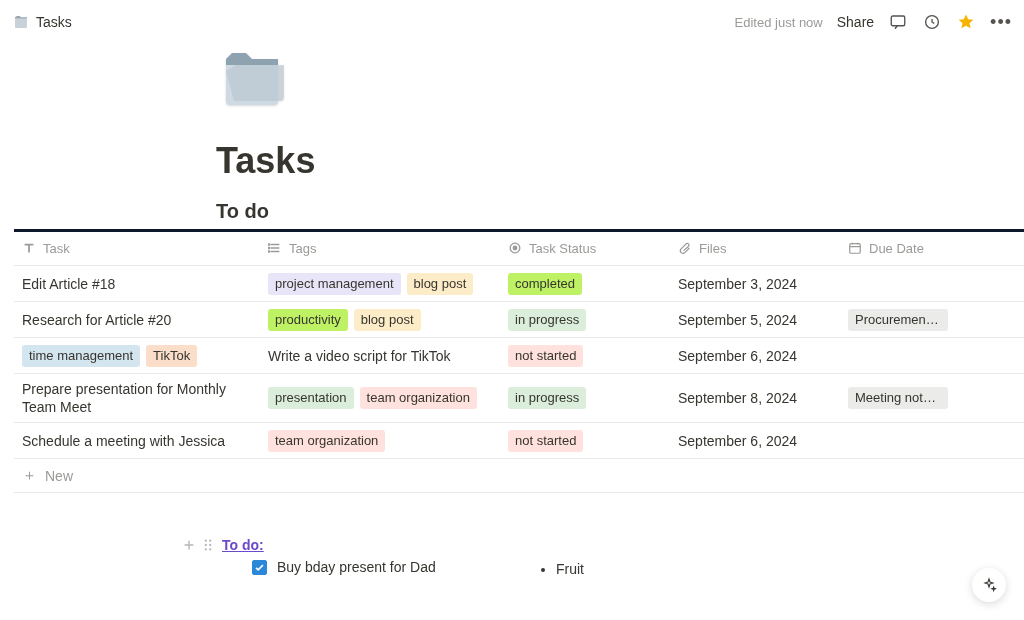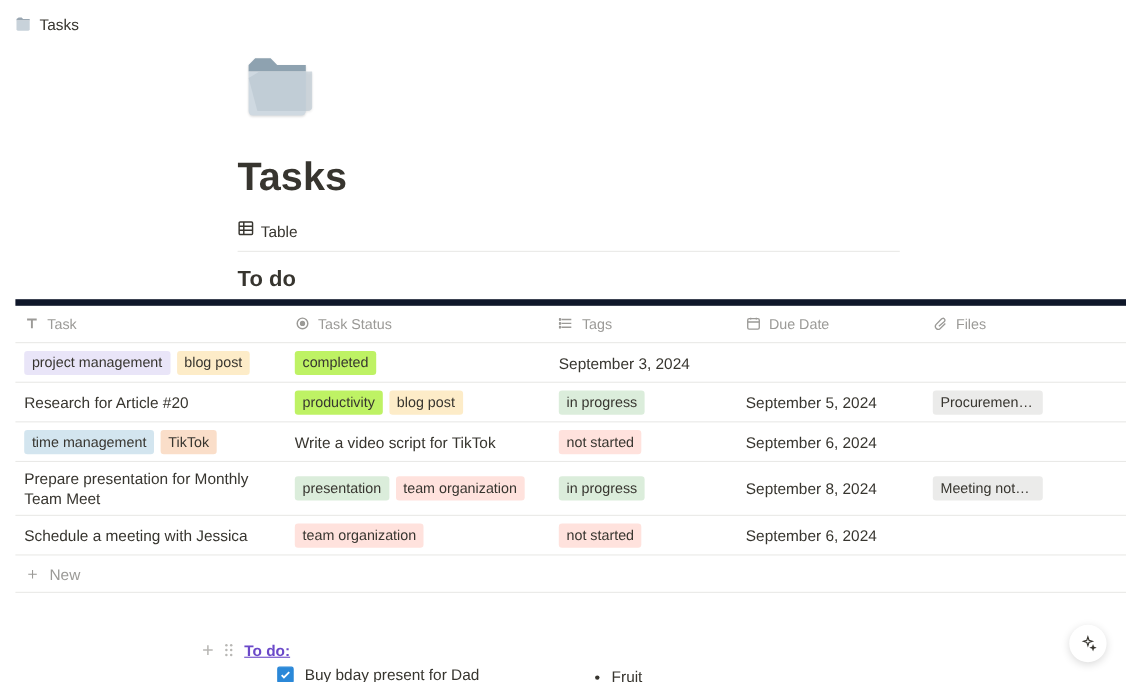--- a/index.html
+++ b/index.html
@@ -26,21 +26,21 @@
 
   
   .viewbar { display:flex; align-items:center; gap:6px; padding-bottom:8px; border-bottom:1px solid #e9e9e7; width:602px; }
   .view-icon { color:#37352f; }
   .view-label { font-size:14px; font-weight:500; }
 
   
   .group-heading { font-size:20px; font-weight:700; margin:14px 0 6px 0; padding-left:216px; }
 
   
-  .table { width:1010px; margin-left:14px; border-top:6px solid #0f172a; }
+  .table { width:1010px; margin-left:14px; border-top:3px solid #0f172a; }
   .thead, .trow { display:grid; grid-template-columns: 246px 240px 170px 170px 170px; align-items:center; }
   .thead { height:34px; border-bottom:1px solid #e9e9e7; }
   .th { display:flex; align-items:center; gap:6px; color:#9b9a97; font-size:13px; padding-left:8px; }
   .th .hicon { width:15px; height:15px; display:inline-flex; color:#9b9a97; }
   .trow { min-height:36px; border-bottom:1px solid #e9e9e7; padding:4px 0; }
   .tcell { padding:2px 8px; font-size:14px; display:flex; align-items:center; flex-wrap:wrap; gap:6px; }
   .taskname { color:#37352f; }
   .trow.tall .taskname { line-height:1.3; }
 
   .chip { display:inline-block; padding:1px 7px; border-radius:3px; font-size:13px; line-height:20px; }
@@ -76,95 +76,109 @@
 <div class="topbar">
   <div class="tb-left">
     <span class="tb-icon">
       <svg width="16" height="16" viewBox="0 0 24 24">
           <path fill="#9aa7b2" d="M3 5l3-2h4l2 2h9v2H3z"></path>
           <path fill="#c8d2da" d="M3 7h18v12a2 2 0 0 1-2 2H5a2 2 0 0 1-2-2z"></path>
         </svg>
     </span>
     <span class="tb-title">Tasks</span>
   </div>
+  <div class="tb-right">
+    <span class="tb-edited">Edited just now</span>
+    <span class="tb-share">Share</span>
+    <span class="tb-iconbtn">
+      <svg width="18" height="18" viewBox="0 0 24 24" fill="none" stroke="#55534e" stroke-width="1.8">
+          <rect x="3" y="4" width="18" height="13" rx="2"></rect>
+          <path d="M8 21l3-4"></path>
+        </svg>
+    </span>
+    <span class="tb-iconbtn">
+      <svg width="18" height="18" viewBox="0 0 24 24" fill="none" stroke="#55534e" stroke-width="1.8">
+          <circle cx="12" cy="12" r="8.5"></circle>
+          <path d="M12 8v4l3 2"></path>
+        </svg>
+    </span>
+    <span class="tb-iconbtn tb-star">
+      <svg width="18" height="18" viewBox="0 0 24 24" fill="#f5b400">
+          <path d="M12 2l2.9 6.3 6.9.7-5.1 4.6 1.5 6.8L12 17l-6.2 3.4 1.5-6.8L2.2 9l6.9-.7z"></path>
+        </svg>
+    </span>
+    <span class="tb-more">•••</span>
+  </div>
 </div>
 
 <div class="page">
   <div class="hero">
     <div class="folder-emoji">
       <svg class="folder-svg" width="64" height="62" viewBox="0 0 64 62">
         <path fill="#8ea2b0" d="M6 10l6-6h14l6 6h26v6H6z"></path>
         <path fill="#cfd9e1" d="M6 16h52v36a4 4 0 0 1-4 4H10a4 4 0 0 1-4-4z"></path>
         <path fill="#b7c4cf" d="M6 22l10-6h48v32a4 4 0 0 1-4 4H14L6 22z" opacity=".6"></path>
       </svg>
     </div>
     <div class="page-title">Tasks</div>
-    <div class="viewbar">
-      <span class="view-icon">
-        <svg width="15" height="15" viewBox="0 0 16 16" fill="none" stroke="#37352f" stroke-width="1.4">
-            <rect x="1.5" y="2" width="13" height="12" rx="1"></rect>
-            <path d="M1.5 6h13M1.5 10h13M6 2v12"></path>
-          </svg>
-      </span>
-      <span class="view-label">Table</span>
-    </div>
   </div>
 
   <div class="group-heading">To do</div>
 
   <div class="table">
     <div class="thead">
       <div class="th">
         <span class="hicon">
             <svg width="14" height="14" viewBox="0 0 16 16" fill="#9b9a97">
               <path d="M3 3h10v2H9v8H7V5H3z"></path>
             </svg>
           </span>
         <span>Task</span>
-      </div>
-      <div class="th">
-        <span class="hicon">
-            <svg width="14" height="14" viewBox="0 0 16 16" fill="none" stroke="#9b9a97" stroke-width="1.5">
-              <circle cx="8" cy="8" r="5.5"></circle>
-              <circle cx="8" cy="8" r="2" fill="#9b9a97"></circle>
-            </svg>
-          </span>
-        <span>Task Status</span>
       </div>
       <div class="th">
         <span class="hicon">
             <svg width="14" height="14" viewBox="0 0 16 16" fill="none" stroke="#9b9a97" stroke-width="1.5">
               <path d="M3 4h10M3 8h10M3 12h10"></path>
               <circle cx="1.2" cy="4" r=".8" fill="#9b9a97"></circle>
               <circle cx="1.2" cy="8" r=".8" fill="#9b9a97"></circle>
               <circle cx="1.2" cy="12" r=".8" fill="#9b9a97"></circle>
             </svg>
           </span>
         <span>Tags</span>
       </div>
       <div class="th">
         <span class="hicon">
+            <svg width="14" height="14" viewBox="0 0 16 16" fill="none" stroke="#9b9a97" stroke-width="1.5">
+              <circle cx="8" cy="8" r="5.5"></circle>
+              <circle cx="8" cy="8" r="2" fill="#9b9a97"></circle>
+            </svg>
+          </span>
+        <span>Task Status</span>
+      </div>
+      <div class="th">
+        <span class="hicon">
+            <svg width="14" height="14" viewBox="0 0 16 16" fill="none" stroke="#9b9a97" stroke-width="1.4">
+              <path d="M13 8l-5.5 5.5a3 3 0 0 1-4.2-4.2L9 3.5a2 2 0 1 1 2.8 2.8L6.3 11"></path>
+            </svg>
+          </span>
+        <span>Files</span>
+      </div>
+      <div class="th">
+        <span class="hicon">
             <svg width="14" height="14" viewBox="0 0 16 16" fill="none" stroke="#9b9a97" stroke-width="1.4">
               <rect x="2" y="3" width="12" height="11" rx="1.5"></rect>
               <path d="M2 6.5h12M5 2v2M11 2v2"></path>
             </svg>
           </span>
         <span>Due Date</span>
       </div>
-      <div class="th">
-        <span class="hicon">
-            <svg width="14" height="14" viewBox="0 0 16 16" fill="none" stroke="#9b9a97" stroke-width="1.4">
-              <path d="M13 8l-5.5 5.5a3 3 0 0 1-4.2-4.2L9 3.5a2 2 0 1 1 2.8 2.8L6.3 11"></path>
-            </svg>
-          </span>
-        <span>Files</span>
-      </div>
     </div>
     <div id="tbody">
         <div class="trow">
+          <div class="tcell taskname">Edit Article #18</div>
           <div class="tcell">
             <span class="chip" style="background: rgb(233, 229, 248);">project management</span>
             <span class="chip" style="background: rgb(253, 236, 200);">blog post</span>
           </div>
           <div class="tcell">
             <span class="chip" style="background: #bef264;">completed</span>
           </div>
           <div class="tcell">September 3, 2024</div>
           <div class="tcell"></div>
         </div>

